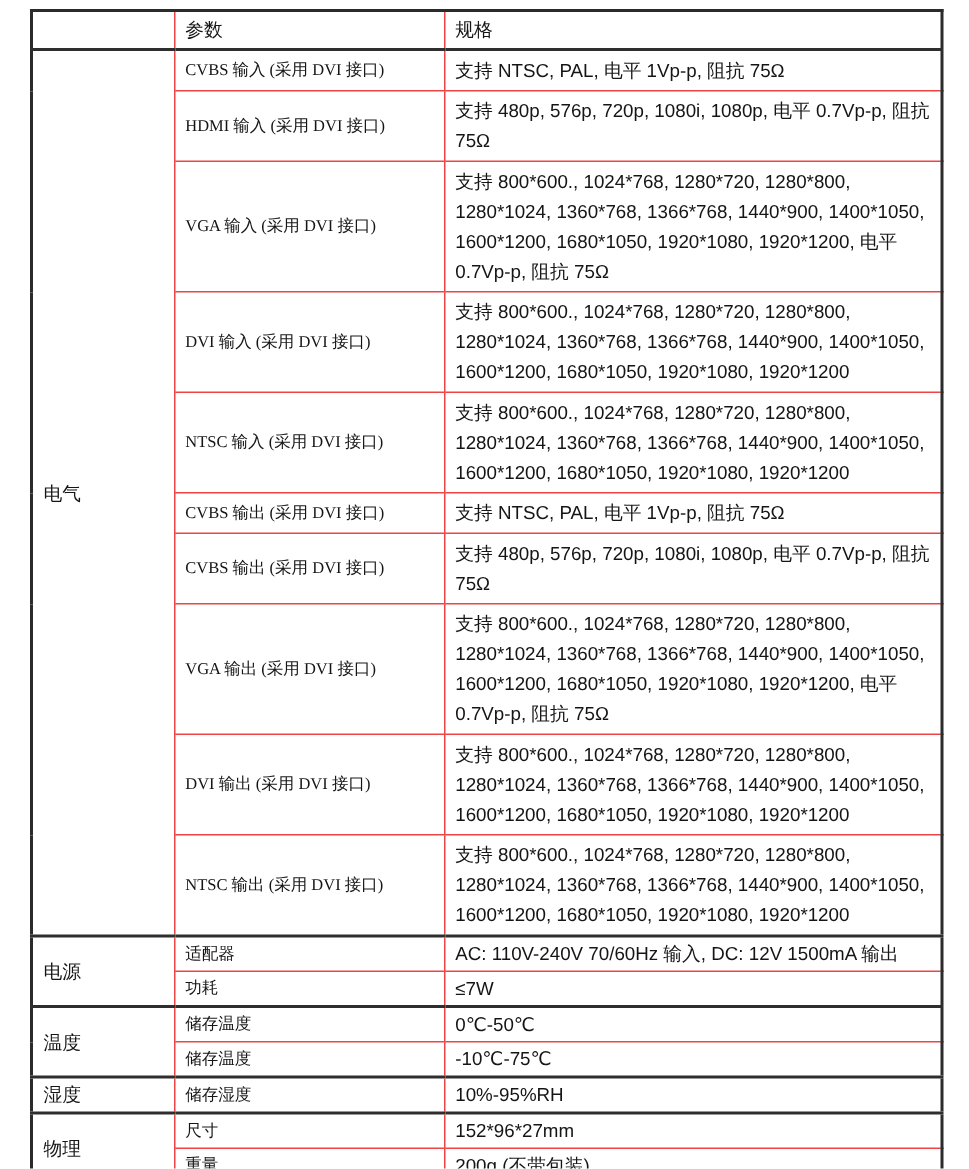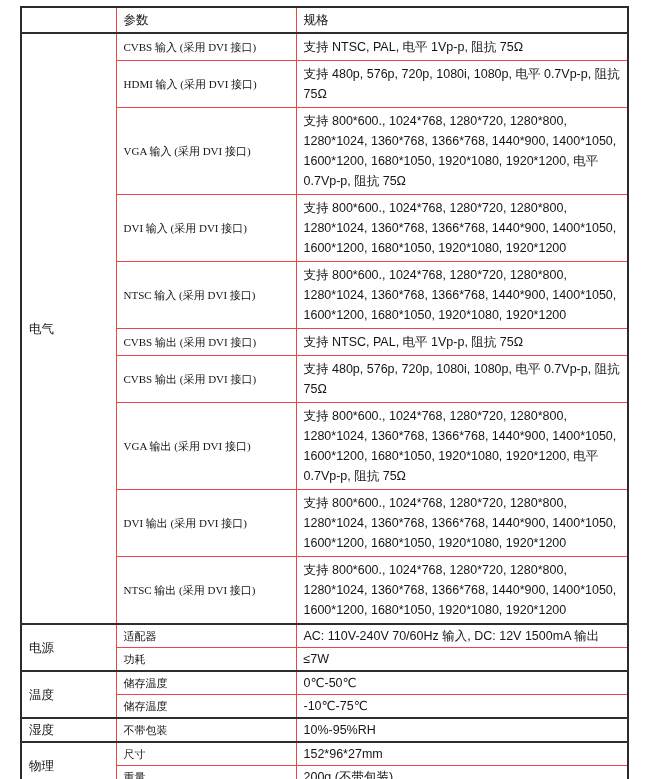--- a/index.html
+++ b/index.html
@@ -150,21 +150,21 @@
       <td class="param">储存温度</td>
       <td class="spec-one">0℃-50℃</td>
     </tr>
     <tr class="slim">
       <td class="param">储存温度</td>
       <td class="spec-one">-10℃-75℃</td>
     </tr>
 
     <tr class="sec slim">
       <td class="cat">湿度</td>
-      <td class="param">不带包装</td>
+      <td class="param">储存湿度</td>
       <td class="spec-one">10%-95%RH</td>
     </tr>
 
     <tr class="sec slim">
       <td class="cat cat-top" rowspan="2">物理</td>
       <td class="param">尺寸</td>
       <td class="spec-one">152*96*27mm</td>
     </tr>
     <tr class="slim">
       <td class="param">重量</td>

